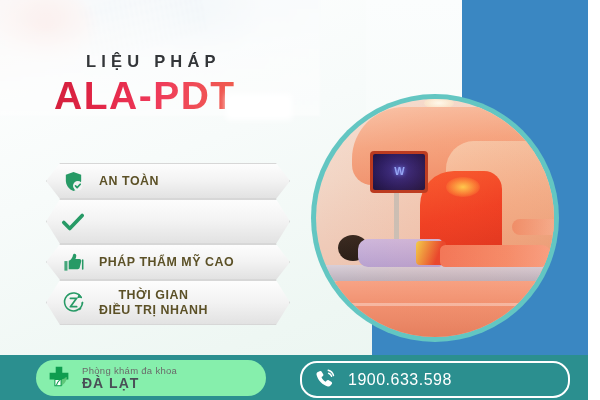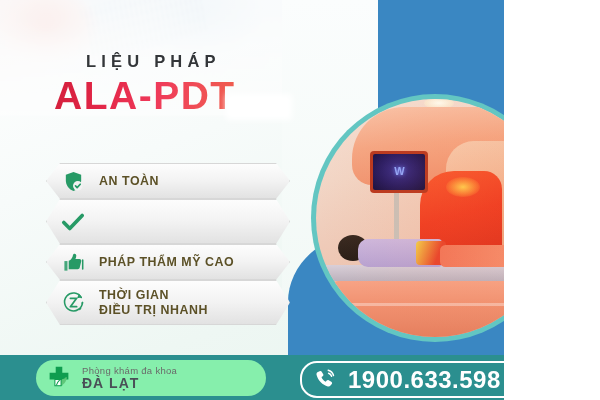--- a/index.html
+++ b/index.html
@@ -2,21 +2,21 @@
 <html><head>
 <meta charset="utf-8">
 <style>
   html, body {
     margin: 0;
     padding: 0;
     background: #ffffff;
   }
   #banner {
     position: relative;
-    width: 504px;
+    width: 588px;
     height: 400px;
     overflow: hidden;
     font-family: "Liberation Sans", sans-serif;
     background: linear-gradient(160deg, #ffffff 0%, #f7fbfa 35%, #eef7f3 70%, #e9f4ef 100%);
   }
 
   
   .bg-photo {
     position: absolute;
     left: -10px; top: -14px;
@@ -109,20 +109,21 @@
     position: relative;
     width: 244px;
     margin-bottom: 0;
     background: linear-gradient(180deg, #fdfdfd 0%, #f3f3f3 48%, #e2e2e2 100%);
     border: 1px solid #d7d7d7;
     clip-path: polygon(0 50%, 14px 0, calc(100% - 14px) 0, 100% 50%, calc(100% - 14px) 100%, 14px 100%);
     box-shadow: 0 1px 2px rgba(0,0,0,0.13);
     display: flex;
     align-items: center;
     box-sizing: border-box;
+    text-align: center;
   }
   .feat.one-line { height: 36px; }
   .feat.two-line { height: 45px; }
   .feat-icon {
     width: 52px;
     flex: 0 0 52px;
     display: flex;
     align-items: center;
     justify-content: center;
     color: #279a66;
@@ -337,22 +338,22 @@
   }
   .phone-icon {
     width: 46px;
     flex: 0 0 46px;
     display: flex;
     align-items: center;
     justify-content: center;
     color: #ffffff;
   }
   .phone-number {
-    font-size: 24px;
-    font-weight: bold;
+    font-size: 16px;
+    font-weight: normal;
     color: #ffffff;
     letter-spacing: 0.5px;
   }
 </style>
 </head>
 <body>
 
 <div id="banner">
 
   <div class="bg-photo">

